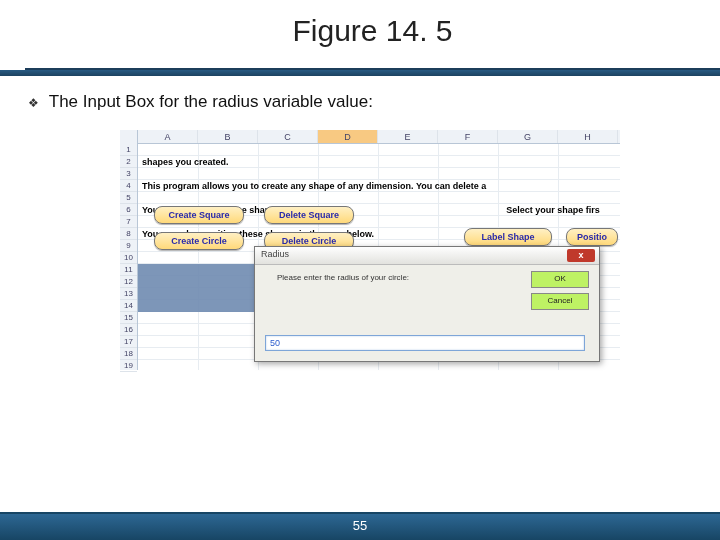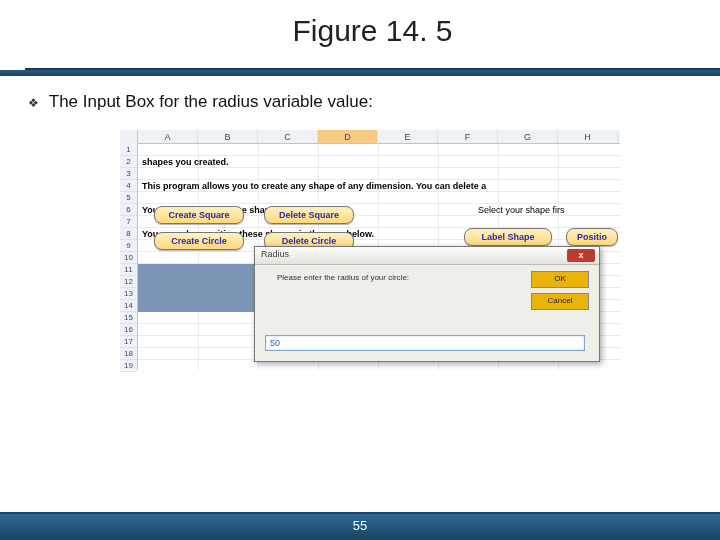--- a/index.html
+++ b/index.html
@@ -132,21 +132,21 @@
     line-height: 16px;
     text-align: center;
     font-weight: bold;
     font-size: 9px;
     border: 1px solid #777;
     border-radius: 8px;
     box-shadow: 0 1px 1px rgba(0,0,0,0.3);
   }
   .g-btn.gold { background: linear-gradient(#fff0c4,#ffd97a); color: #2a2aaa; }
   .g-btn.sel-lbl {
-    border:none; box-shadow:none; background:transparent; font-weight:normal; color:#000; text-align:left;
+    border:none; box-shadow:none; background:transparent; font-weight:bold; color:#000; text-align:center;
   }
   .blue-sel {
     position: absolute;
     background: #6f8bb0;
     opacity: 0.9;
   }
   
   .dialog {
     position: absolute;
     left: 134px;
@@ -184,21 +184,21 @@
     padding: 10px;
     font-size: 8px;
     color: #333;
     height: 96px;
   }
   .dialog .prompt { position:absolute; top:8px; left:10px;padding-left:12px; }
   .dialog .dbtn {
     position: absolute;
     right: 10px;
     width: 58px; height: 17px;
-    background: #eab308;
+    background: #bef264;
     border: 1px solid #888;
     font-size: 8px;
     line-height: 14px;
     text-align: center;
     color: #222;
   }
   .dialog .inp {
     position: absolute;
     left: 10px; bottom: 10px;
     width: 320px; height: 16px;

